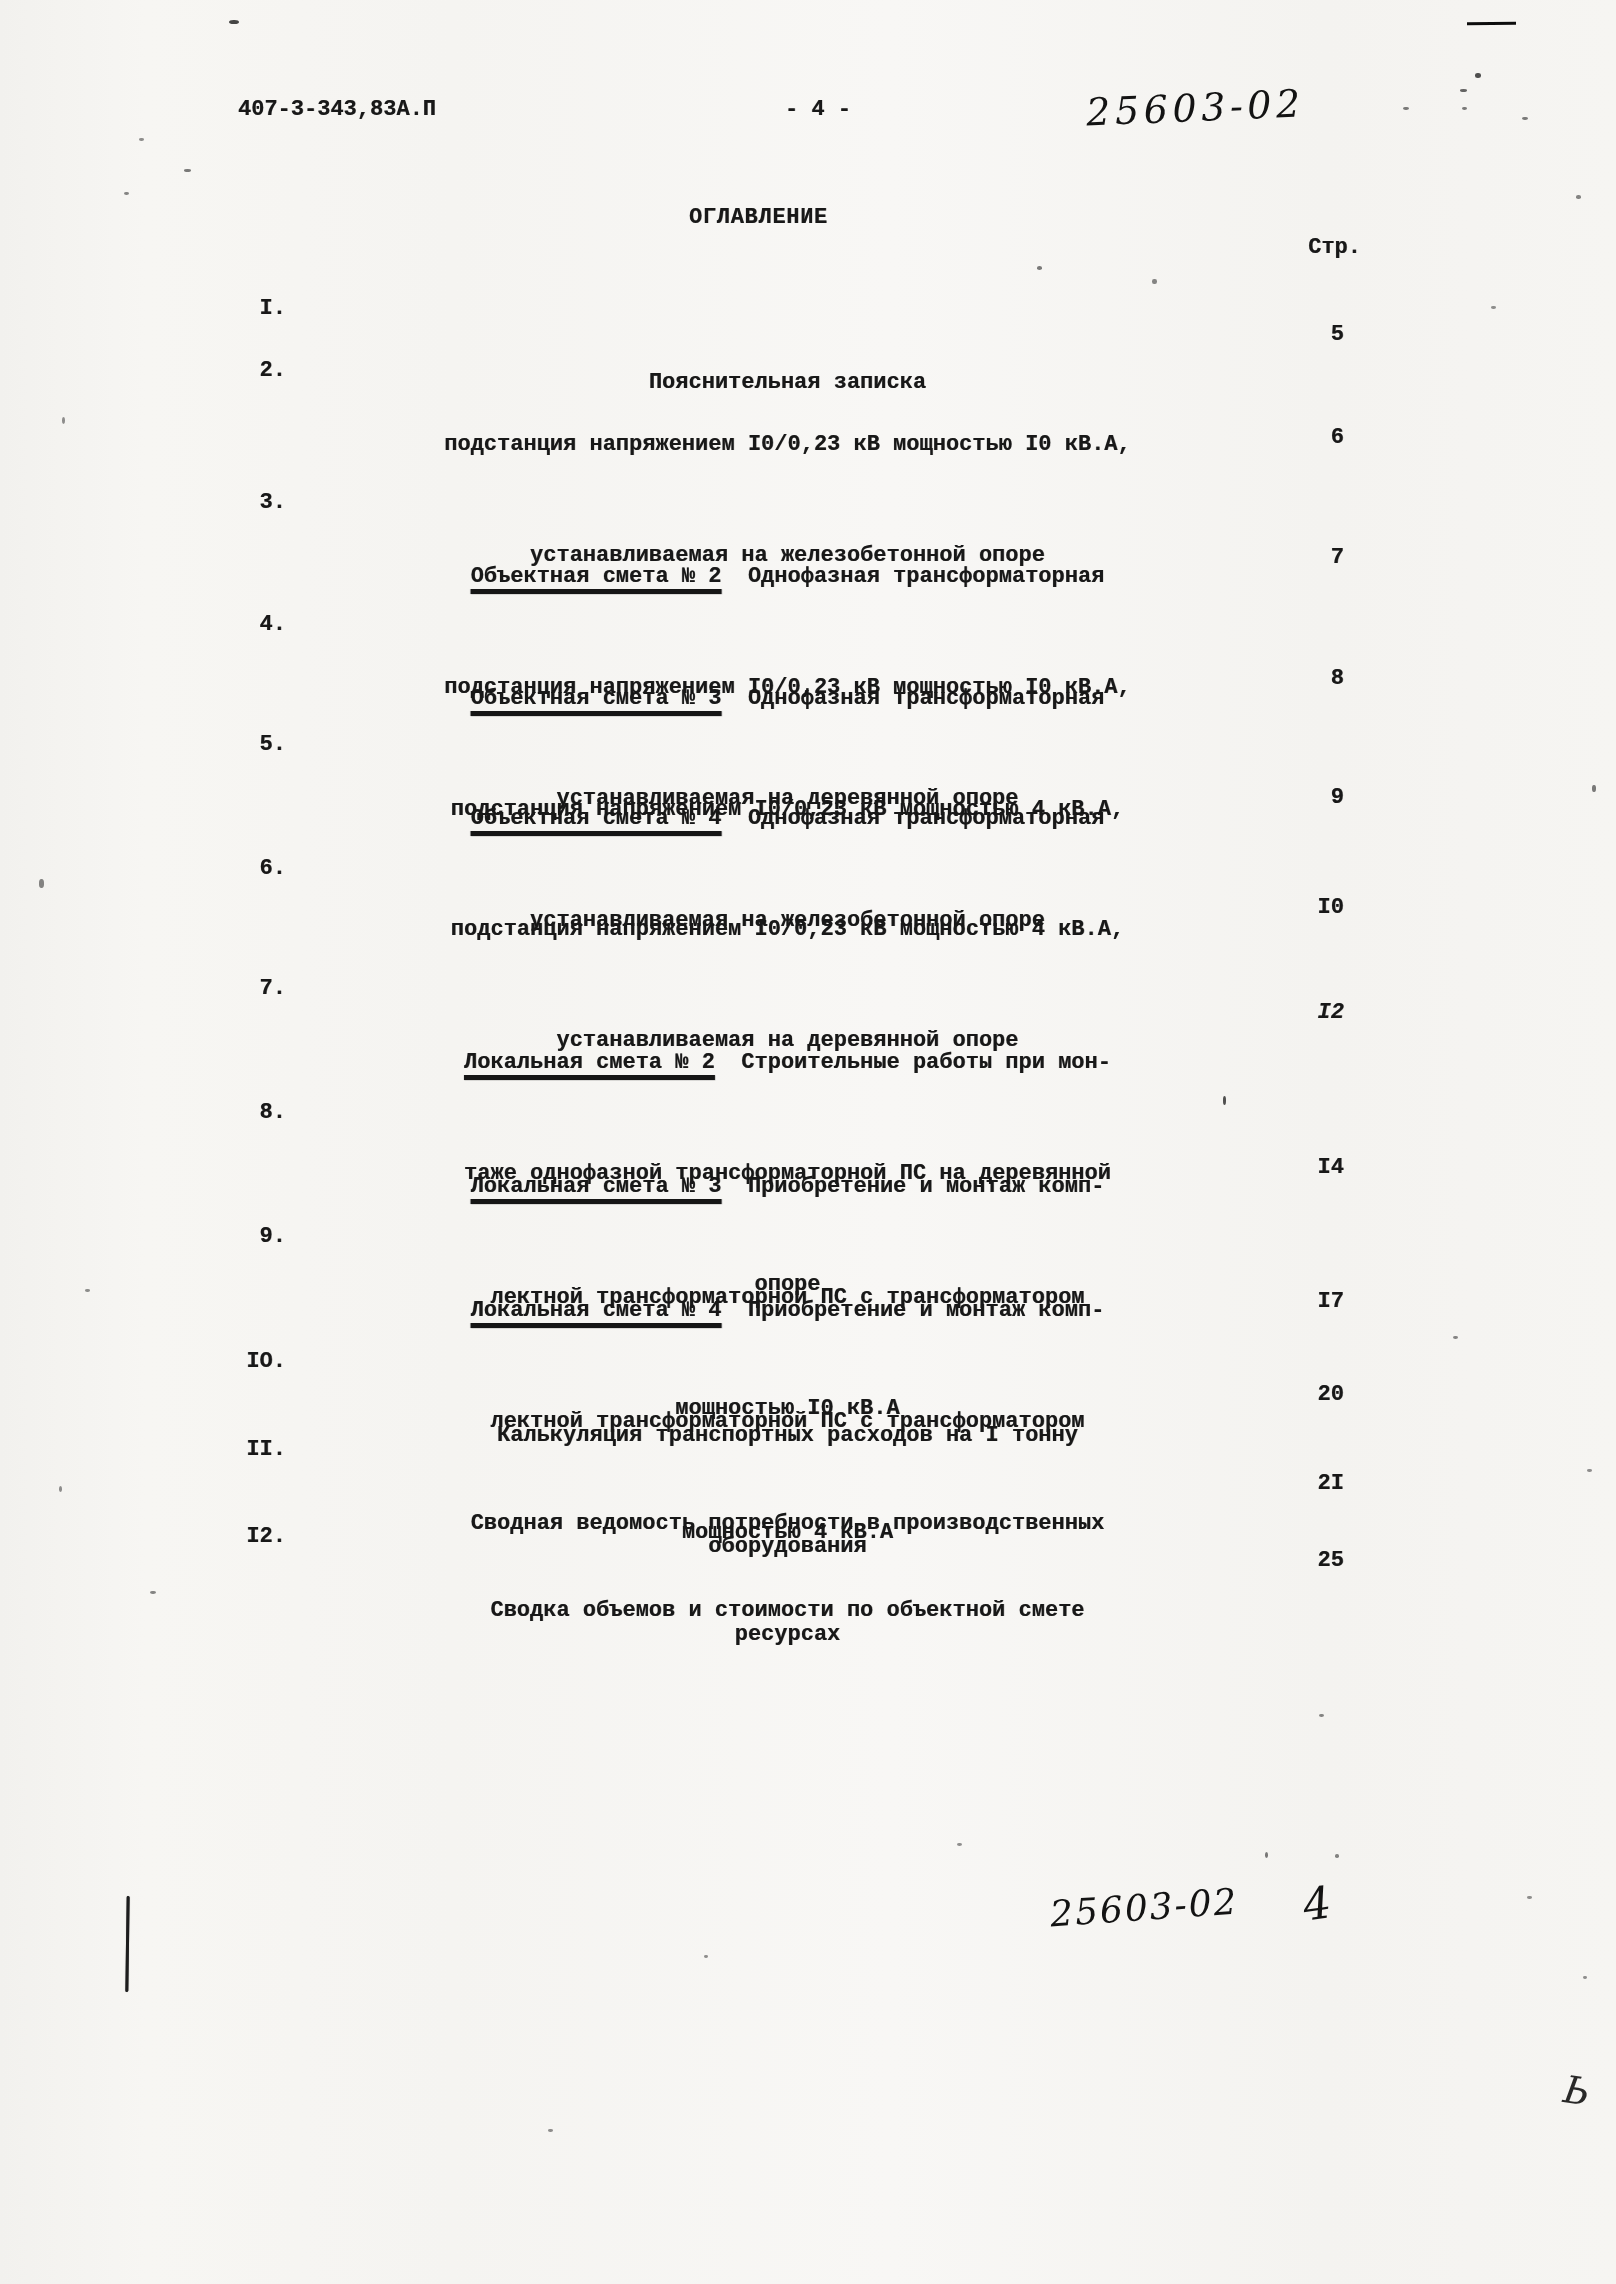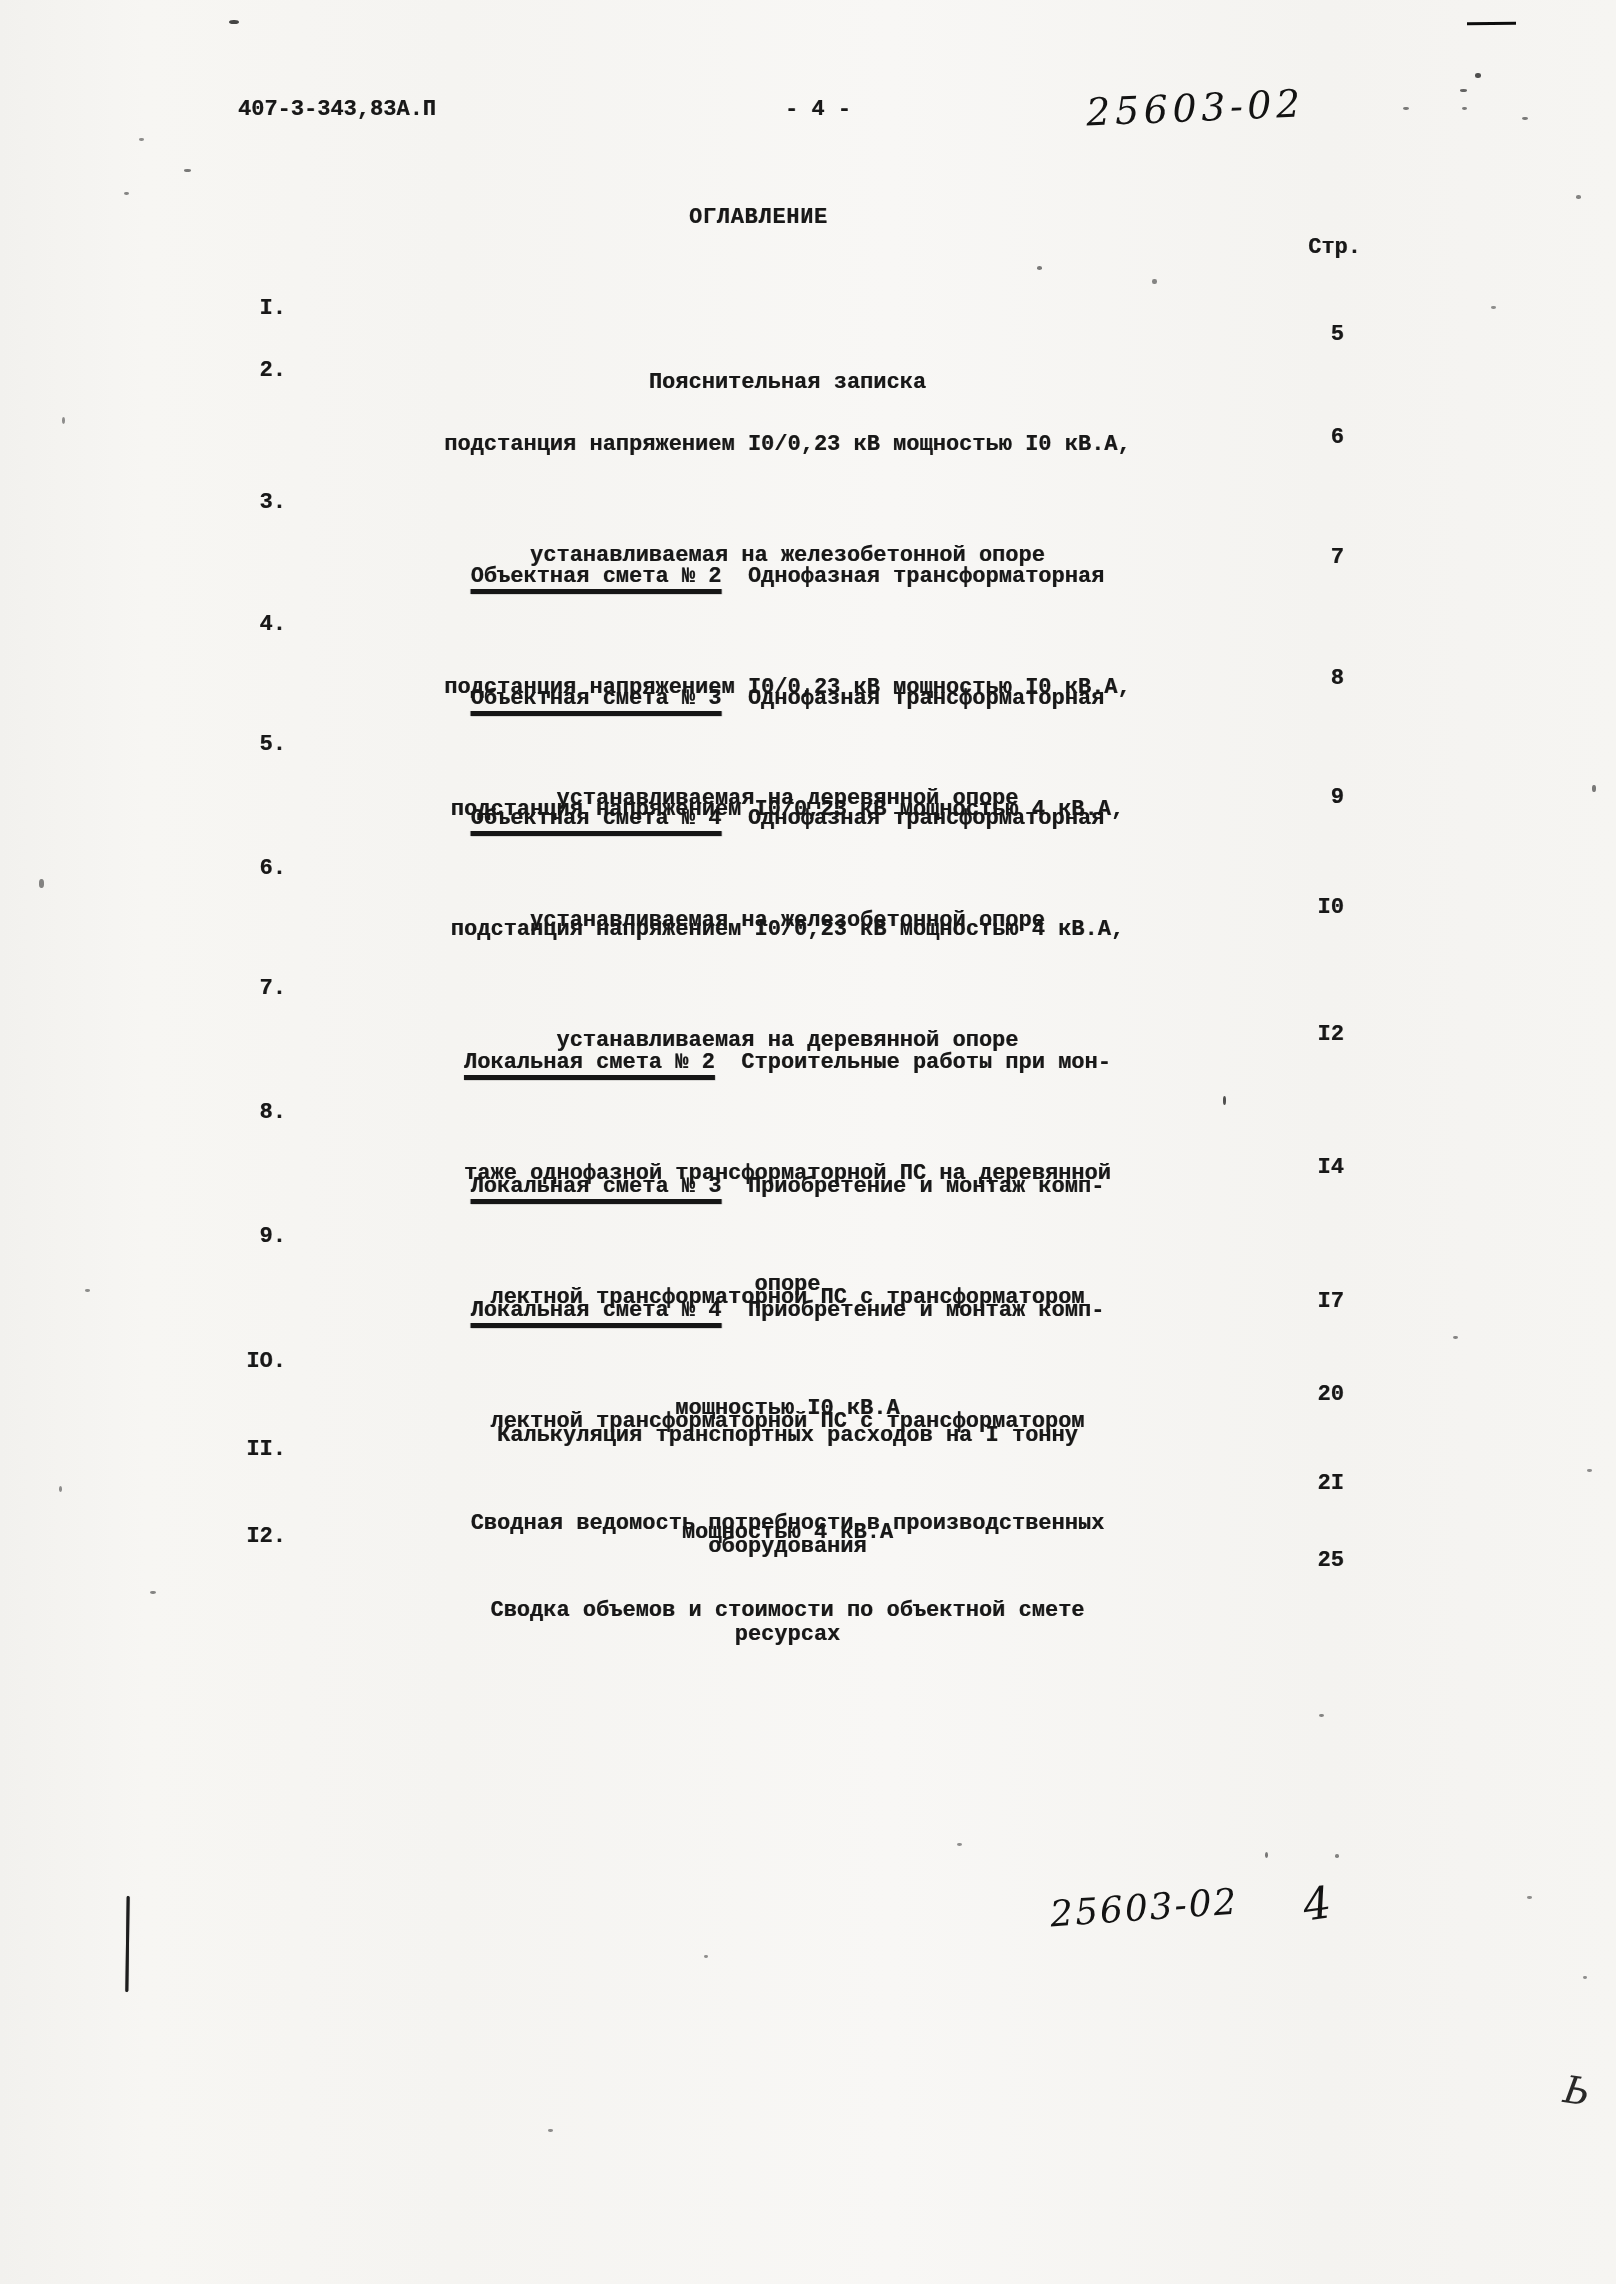--- a/index.html
+++ b/index.html
@@ -120,21 +120,21 @@
   <div class="pageno tw" style="top:889px;">I0</div>
 
   <div class="item tw" style="top:970px;">
     <div class="num">7.</div>
     <div class="text">
       <div class="line"><span class="u">Локальная смета № 2</span><span>  Строительные работы при мон-</span></div>
       <div class="line">таже однофазной трансформаторной ПС на деревянной</div>
       <div class="line">опоре</div>
     </div>
   </div>
-  <div class="pageno tw" style="top:1016px;">I2</div>
+  <div class="pageno tw" style="top:994px;font-style:italic;">I2</div>
 
   <div class="item tw" style="top:1094px;">
     <div class="num">8.</div>
     <div class="text">
       <div class="line"><span class="u">Локальная смета № 3</span><span>  Приобретение и монтаж комп-</span></div>
       <div class="line">лектной трансформаторной ПС с трансформатором</div>
       <div class="line">мощностью I0 кВ.А</div>
     </div>
   </div>
   <div class="pageno tw" style="top:1149px;">I4</div>

